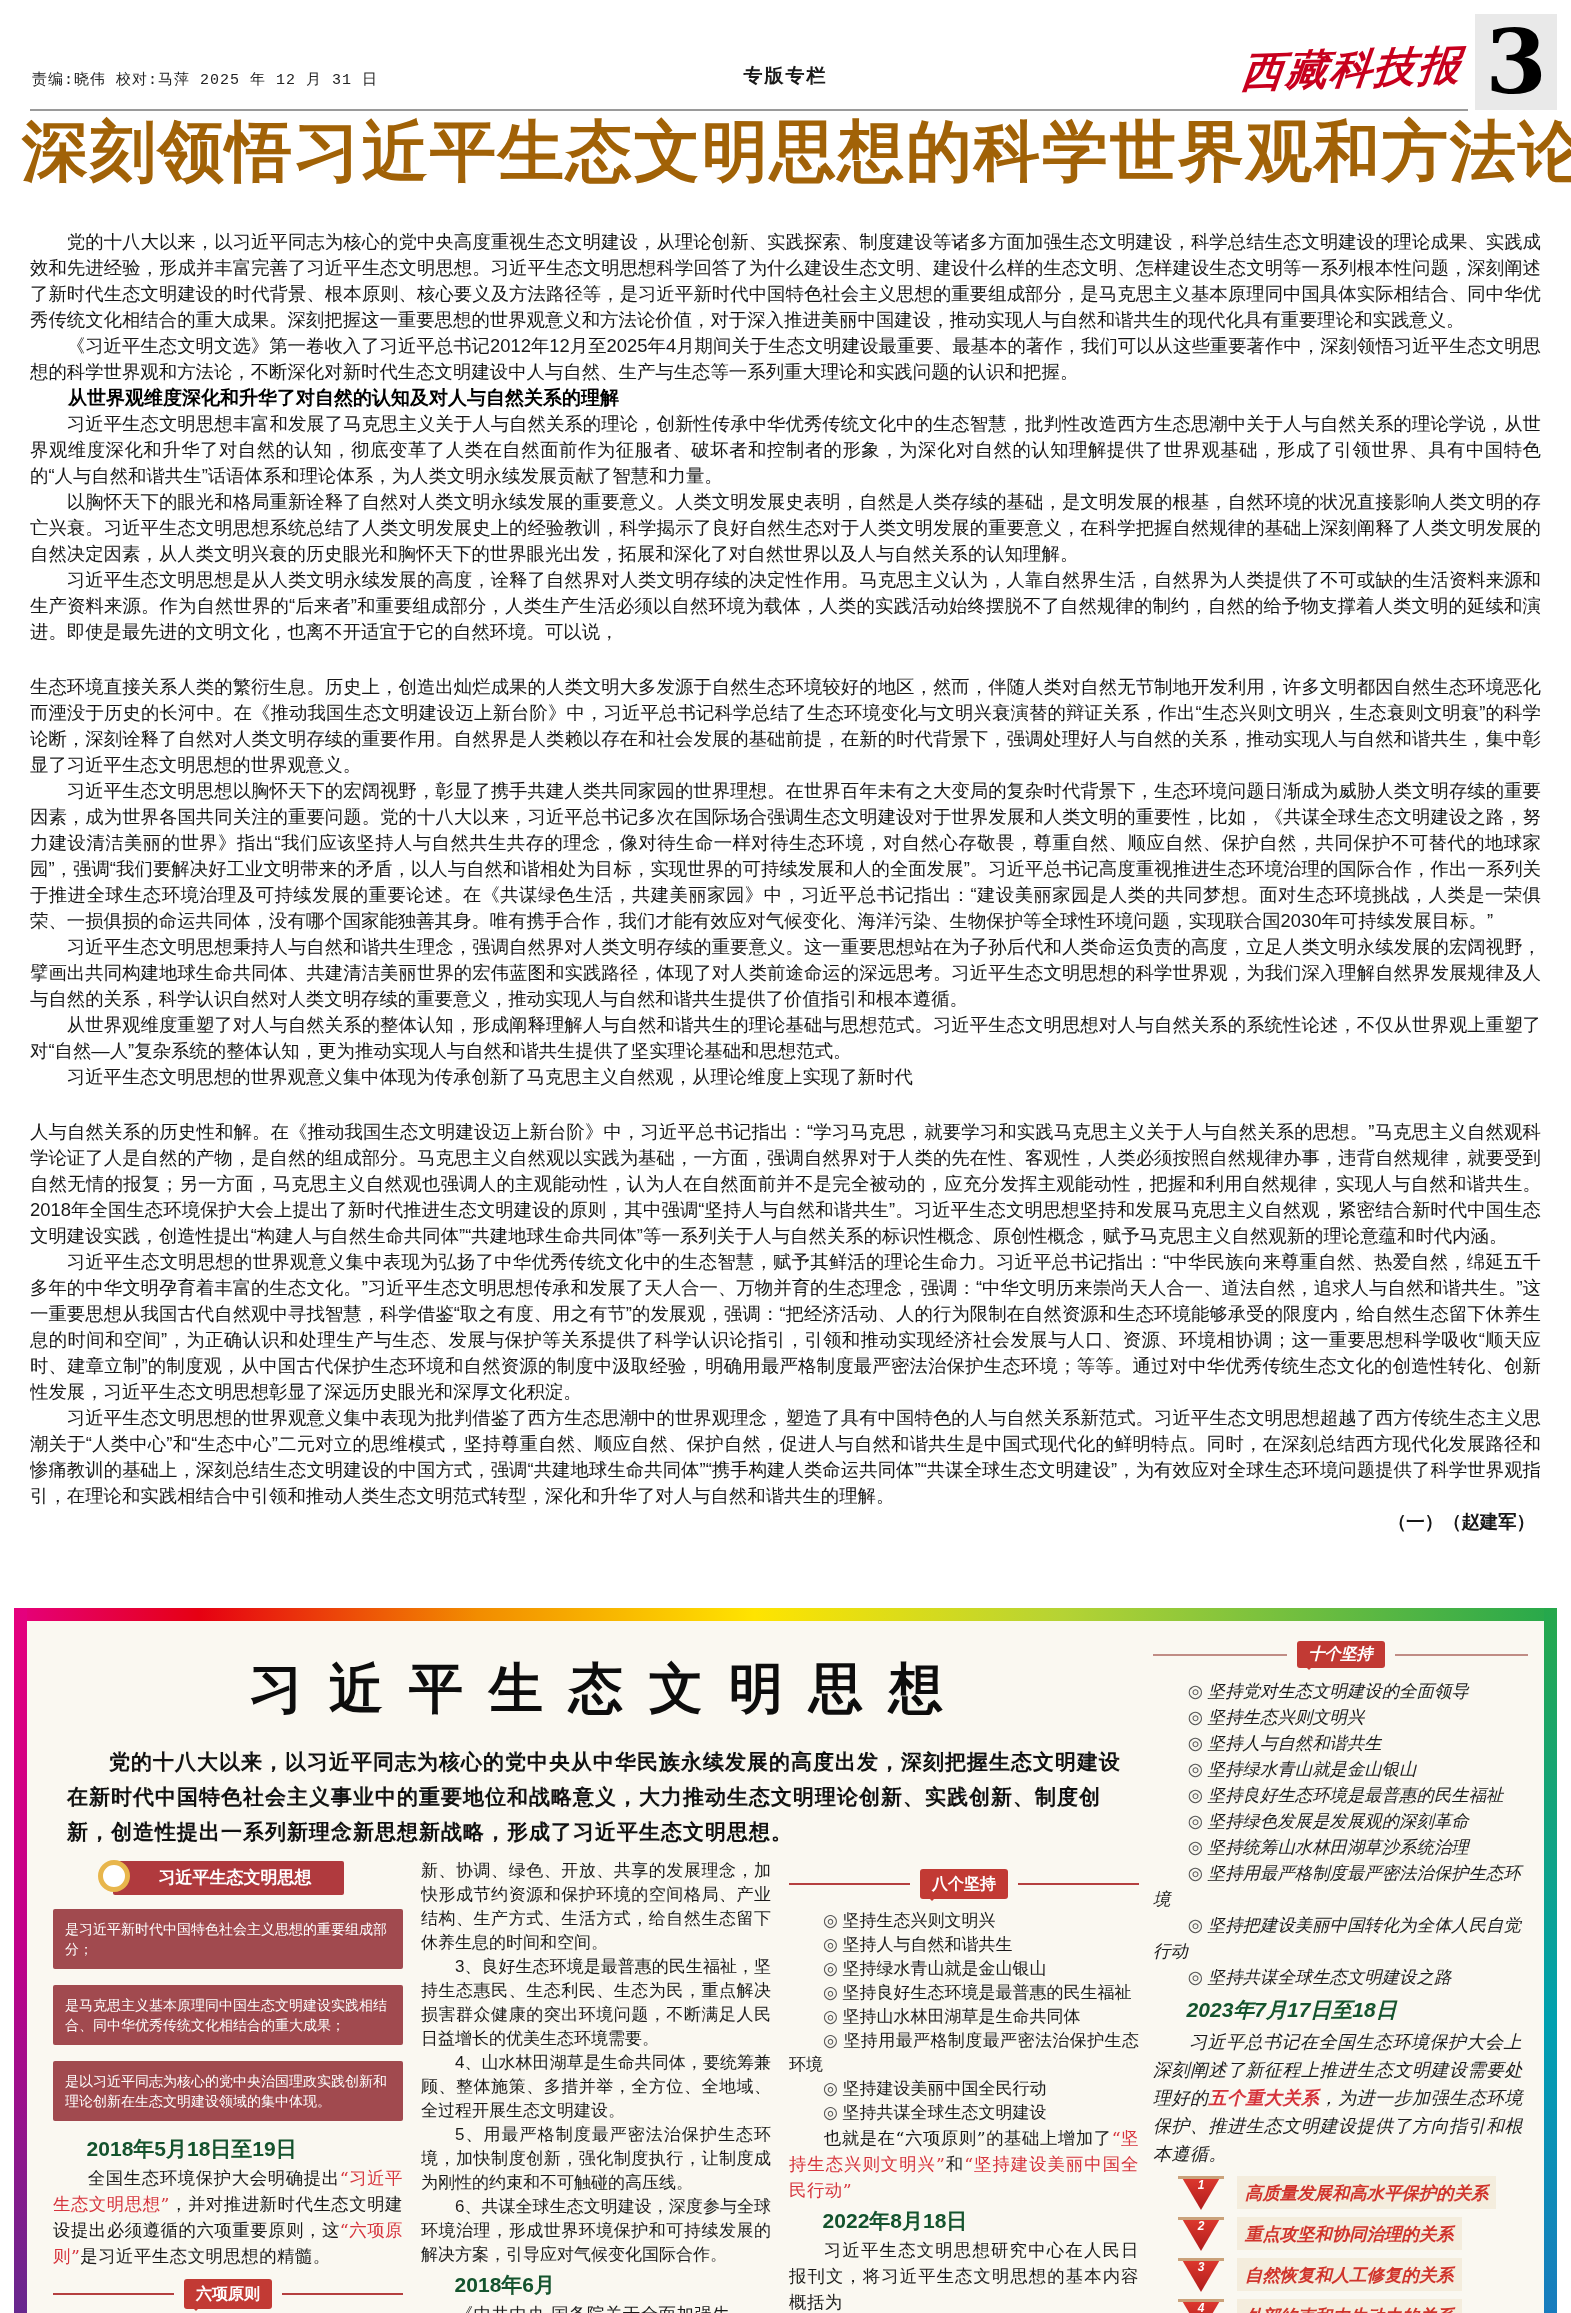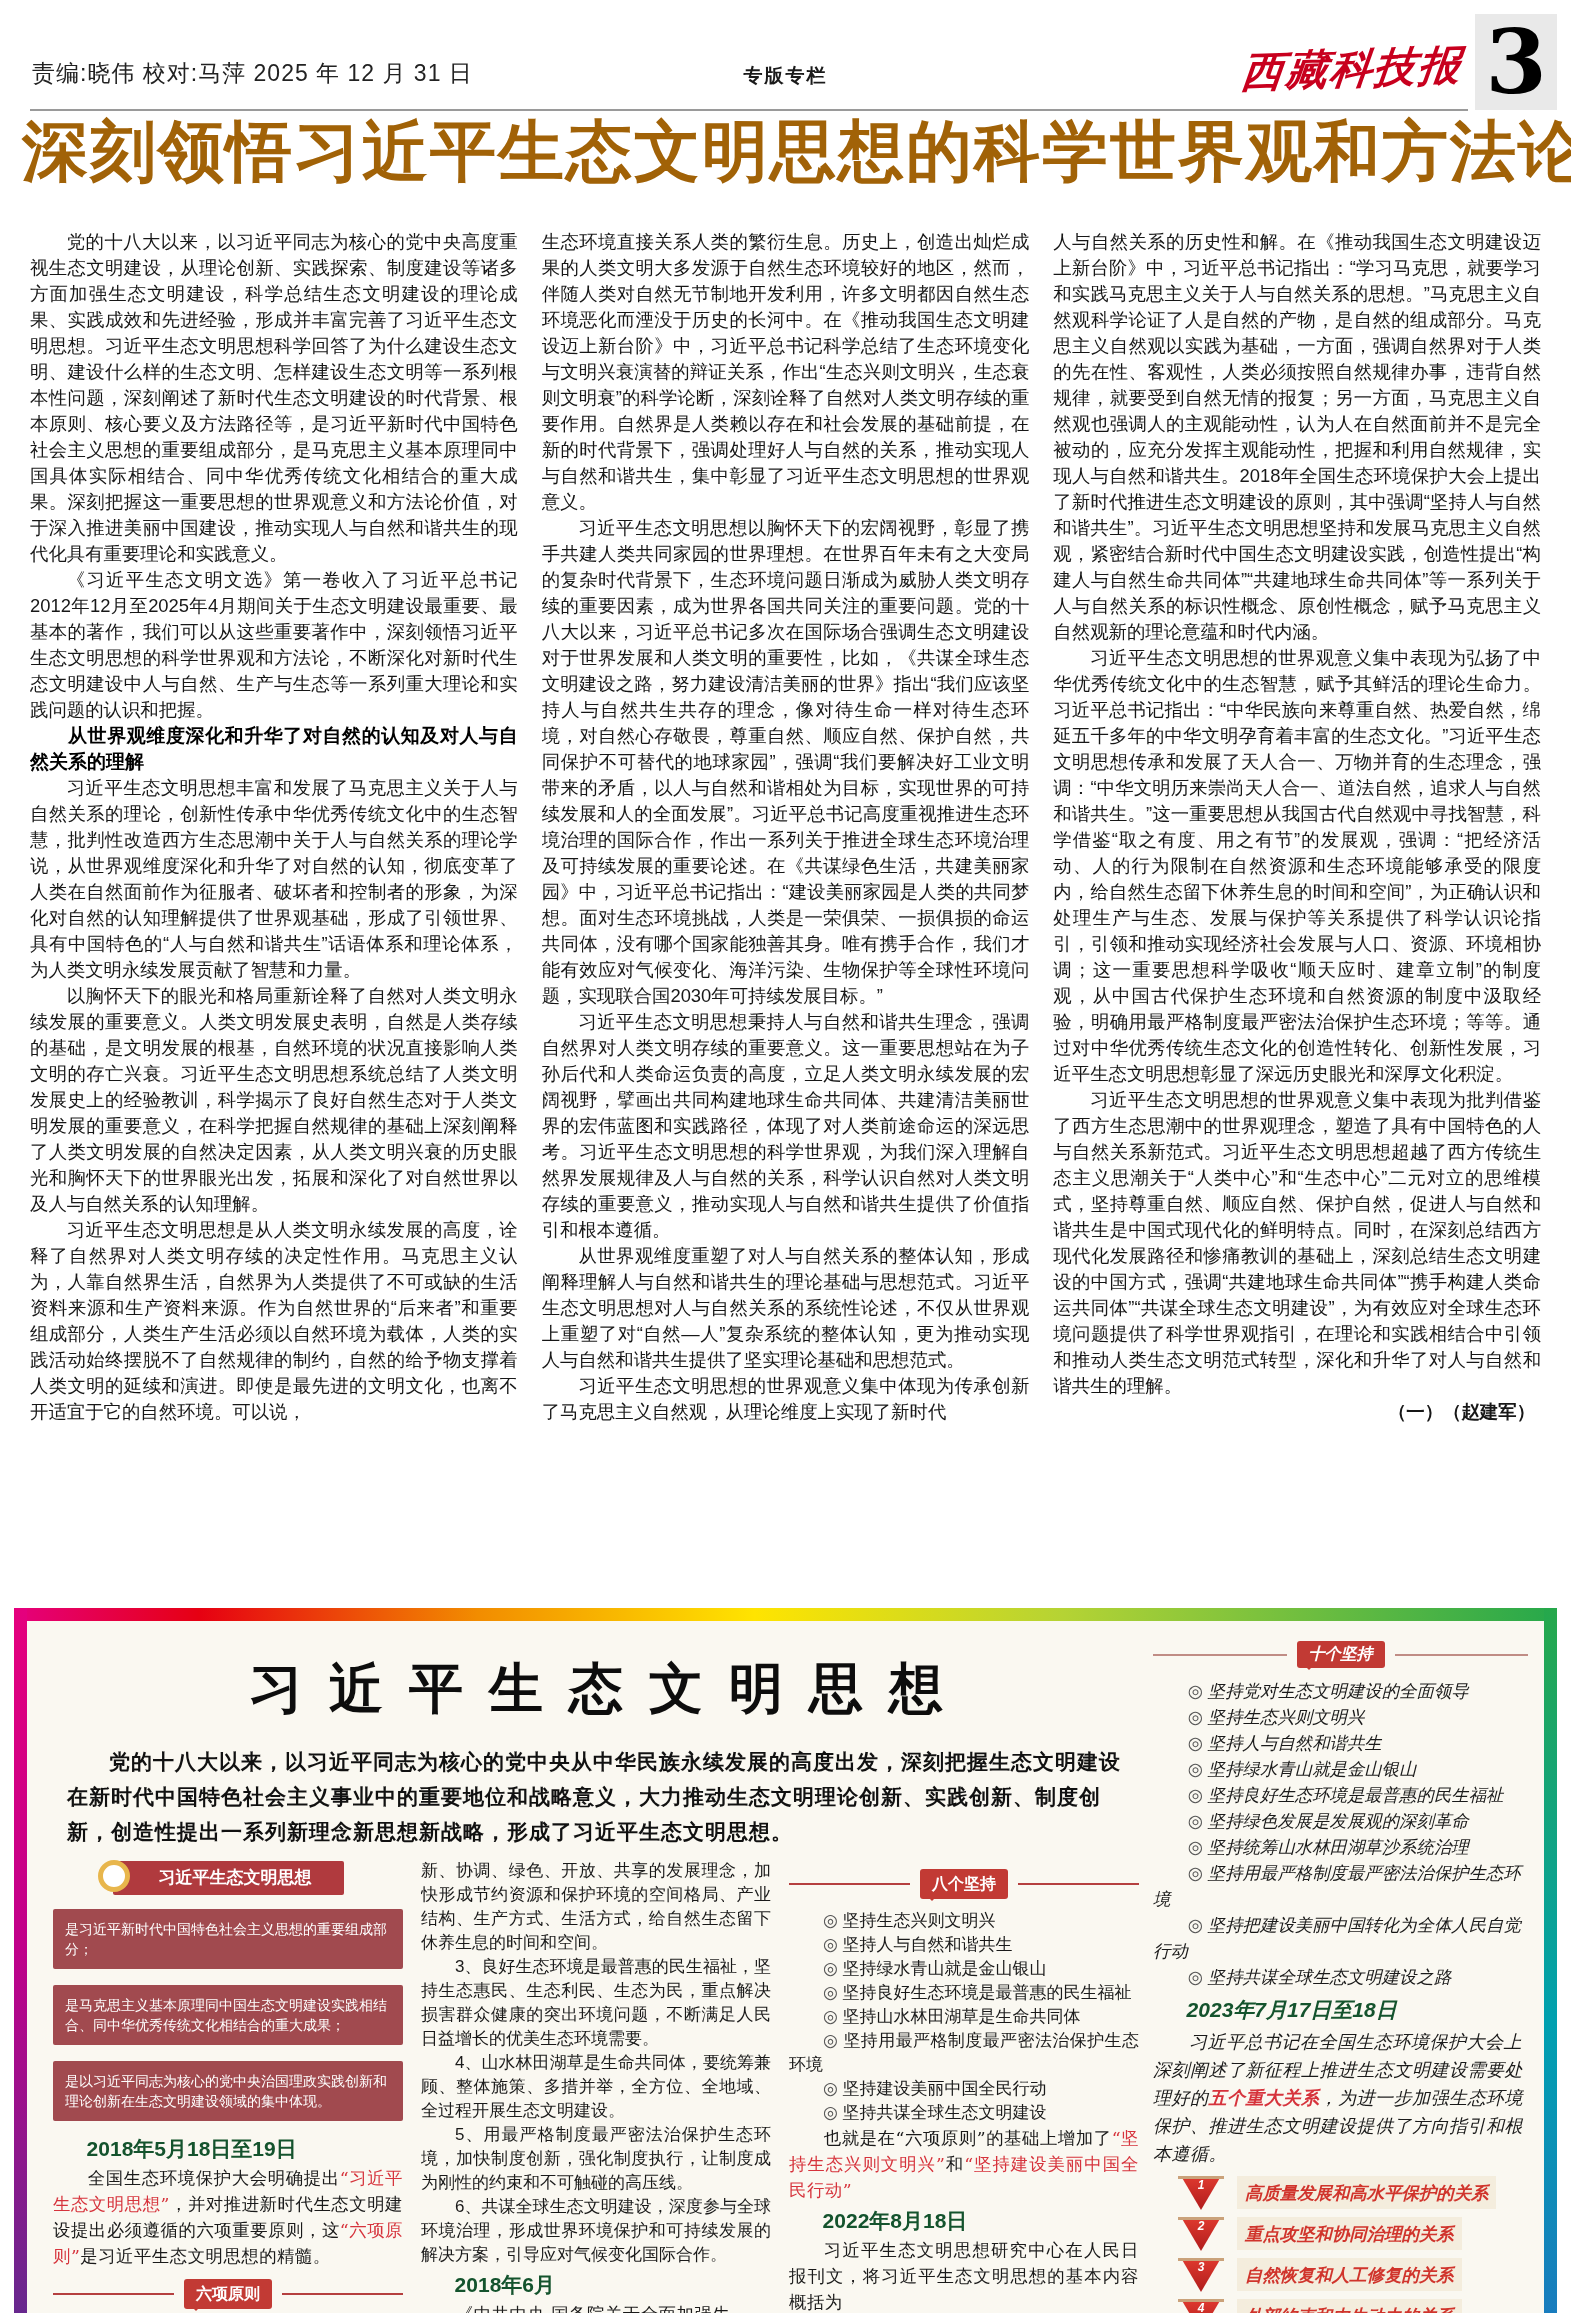--- a/index.html
+++ b/index.html
@@ -2,37 +2,37 @@
 <html><head>
 <meta charset="utf-8">
 <style>
   * { margin:0; padding:0; box-sizing:border-box; }
   html,body { background:#ffffff; }
   .page { position:relative; width:1571px; height:2313px; background:#fff; overflow:hidden;
           font-family:"Liberation Sans","DejaVu Sans",sans-serif; color:#1a1a1a; }
 
   
   .masthead { position:absolute; top:0; left:0; width:100%; height:111px; }
-  .editors { position:absolute; left:32px; bottom:22px; font-size:23px; letter-spacing:1px; color:#222; }
+  .editors { position:absolute; left:32px; bottom:22px; font-size:15px; letter-spacing:1px; color:#222;font-family:Liberation Mono, monospace; }
   .section { position:absolute; left:50%; transform:translateX(-50%); bottom:22px; font-size:19px; font-weight:bold; letter-spacing:2px; }
   .paper-logo { position:absolute; right:109px; bottom:14px; font-family:"DejaVu Serif","Liberation Serif",serif;
                 font-style:italic; font-weight:bold; font-size:42px; color:#c8001e; letter-spacing:2px;
                 transform:skewX(-8deg) rotate(-2deg); }
   .pageno { position:absolute; right:14px; top:14px; width:82px; height:96px; background:#e9e9e9;
             font-family:"DejaVu Serif","Liberation Serif",serif; font-weight:bold; font-size:88px;
             line-height:96px; text-align:center; color:#000; }
   .masthead-rule { position:absolute; left:30px; right:103px; bottom:0; height:2px; background:#9a9a9a; }
 
   
   .headline { position:absolute; top:98px; left:22px; width:1532px; font-family:"DejaVu Serif","Liberation Serif",serif;
               font-weight:900; font-size:66px; line-height:107px; letter-spacing:2px; white-space:nowrap; color:#a16207;
               text-align:justify; }
 
   
-  .article { position:absolute; top:229px; left:30px; width:1511px; height:1311px; display:flex; gap:24px; }
+  .article { position:absolute; top:229px; left:30px; width:1511px; height:1311px; display:flex; gap:24px;flex-direction:column; }
   .col { flex:1; font-size:18.4px; line-height:26px; text-align:justify; overflow:hidden; color:#171717; }
   .col p { text-indent:2em; }
   .col p.cont { text-indent:0; }
   .subhead { font-weight:bold; font-size:19px; text-indent:2em; color:#000; }
   .byline { text-align:right; font-weight:bold; padding-right:6px; font-size:18.4px; }
 
   
   .panel { position:absolute; top:1608px; left:14px; width:1543px; height:754px; }
   .pb-top    { position:absolute; top:0; left:0; right:0; height:13px;
                background:linear-gradient(90deg,#e5007d,#e60012 12%,#f28c00 30%,#ffe400 48%,#b5d334 68%,#26a84b 100%); }

